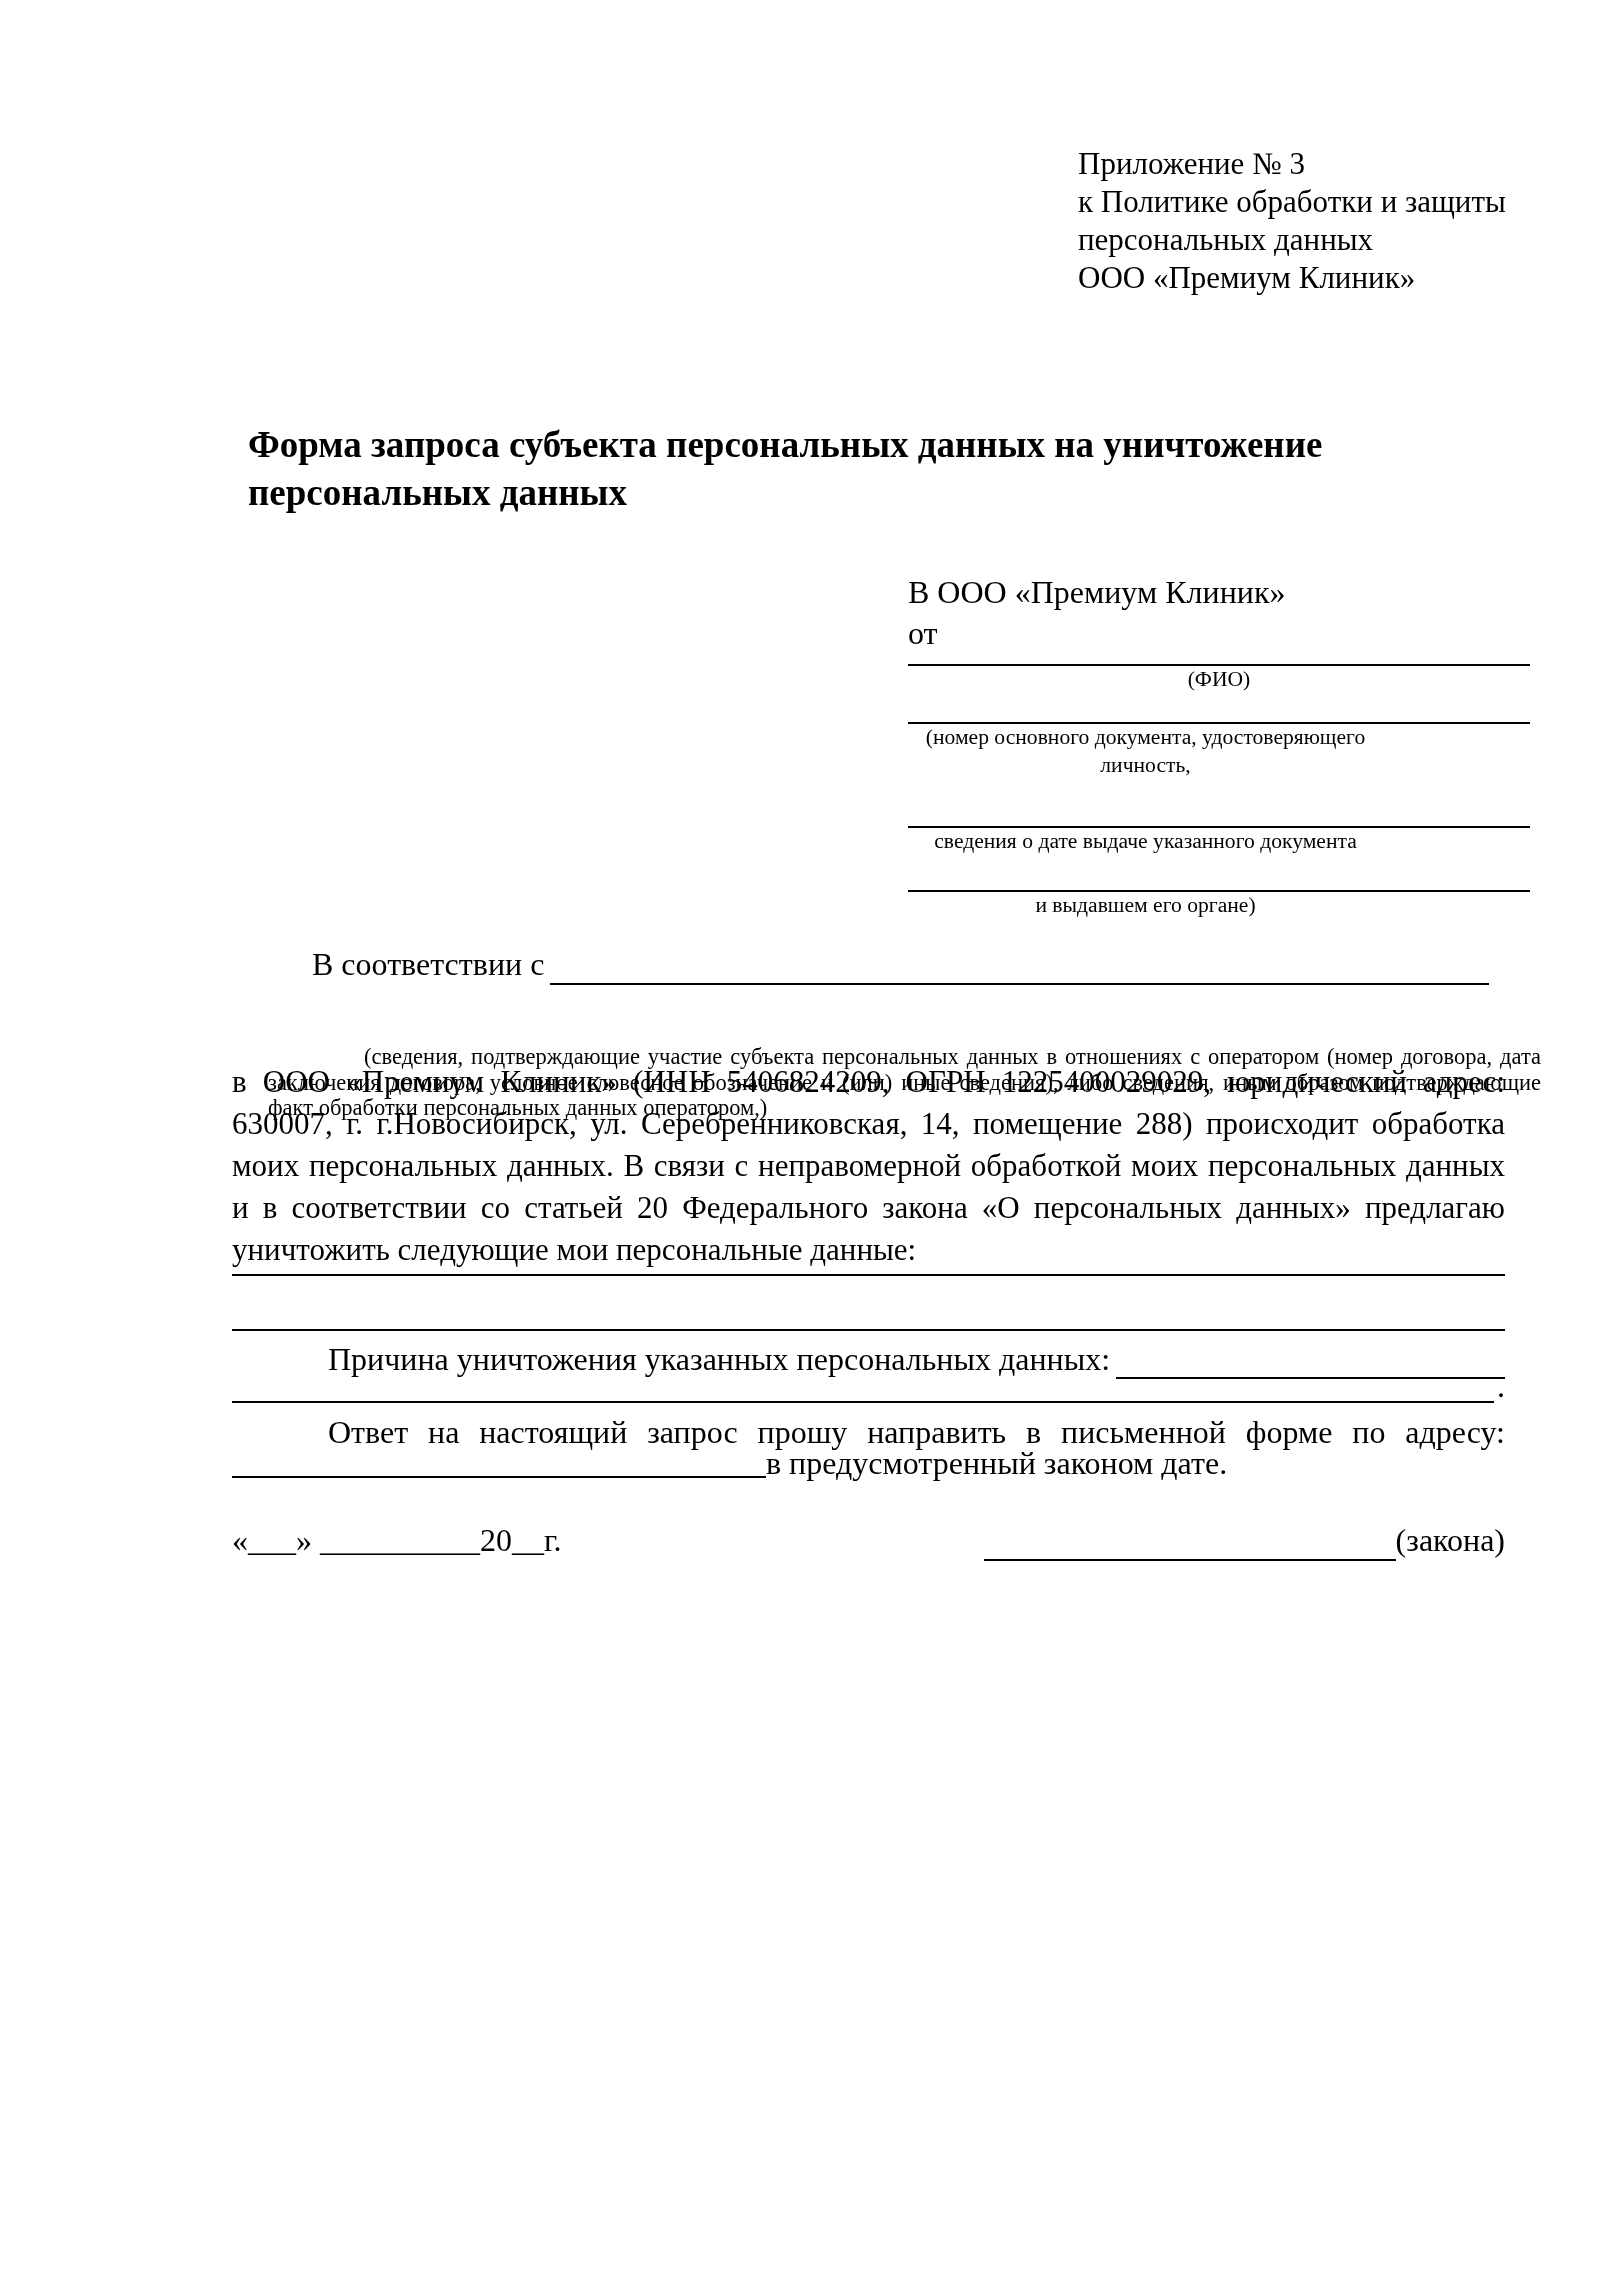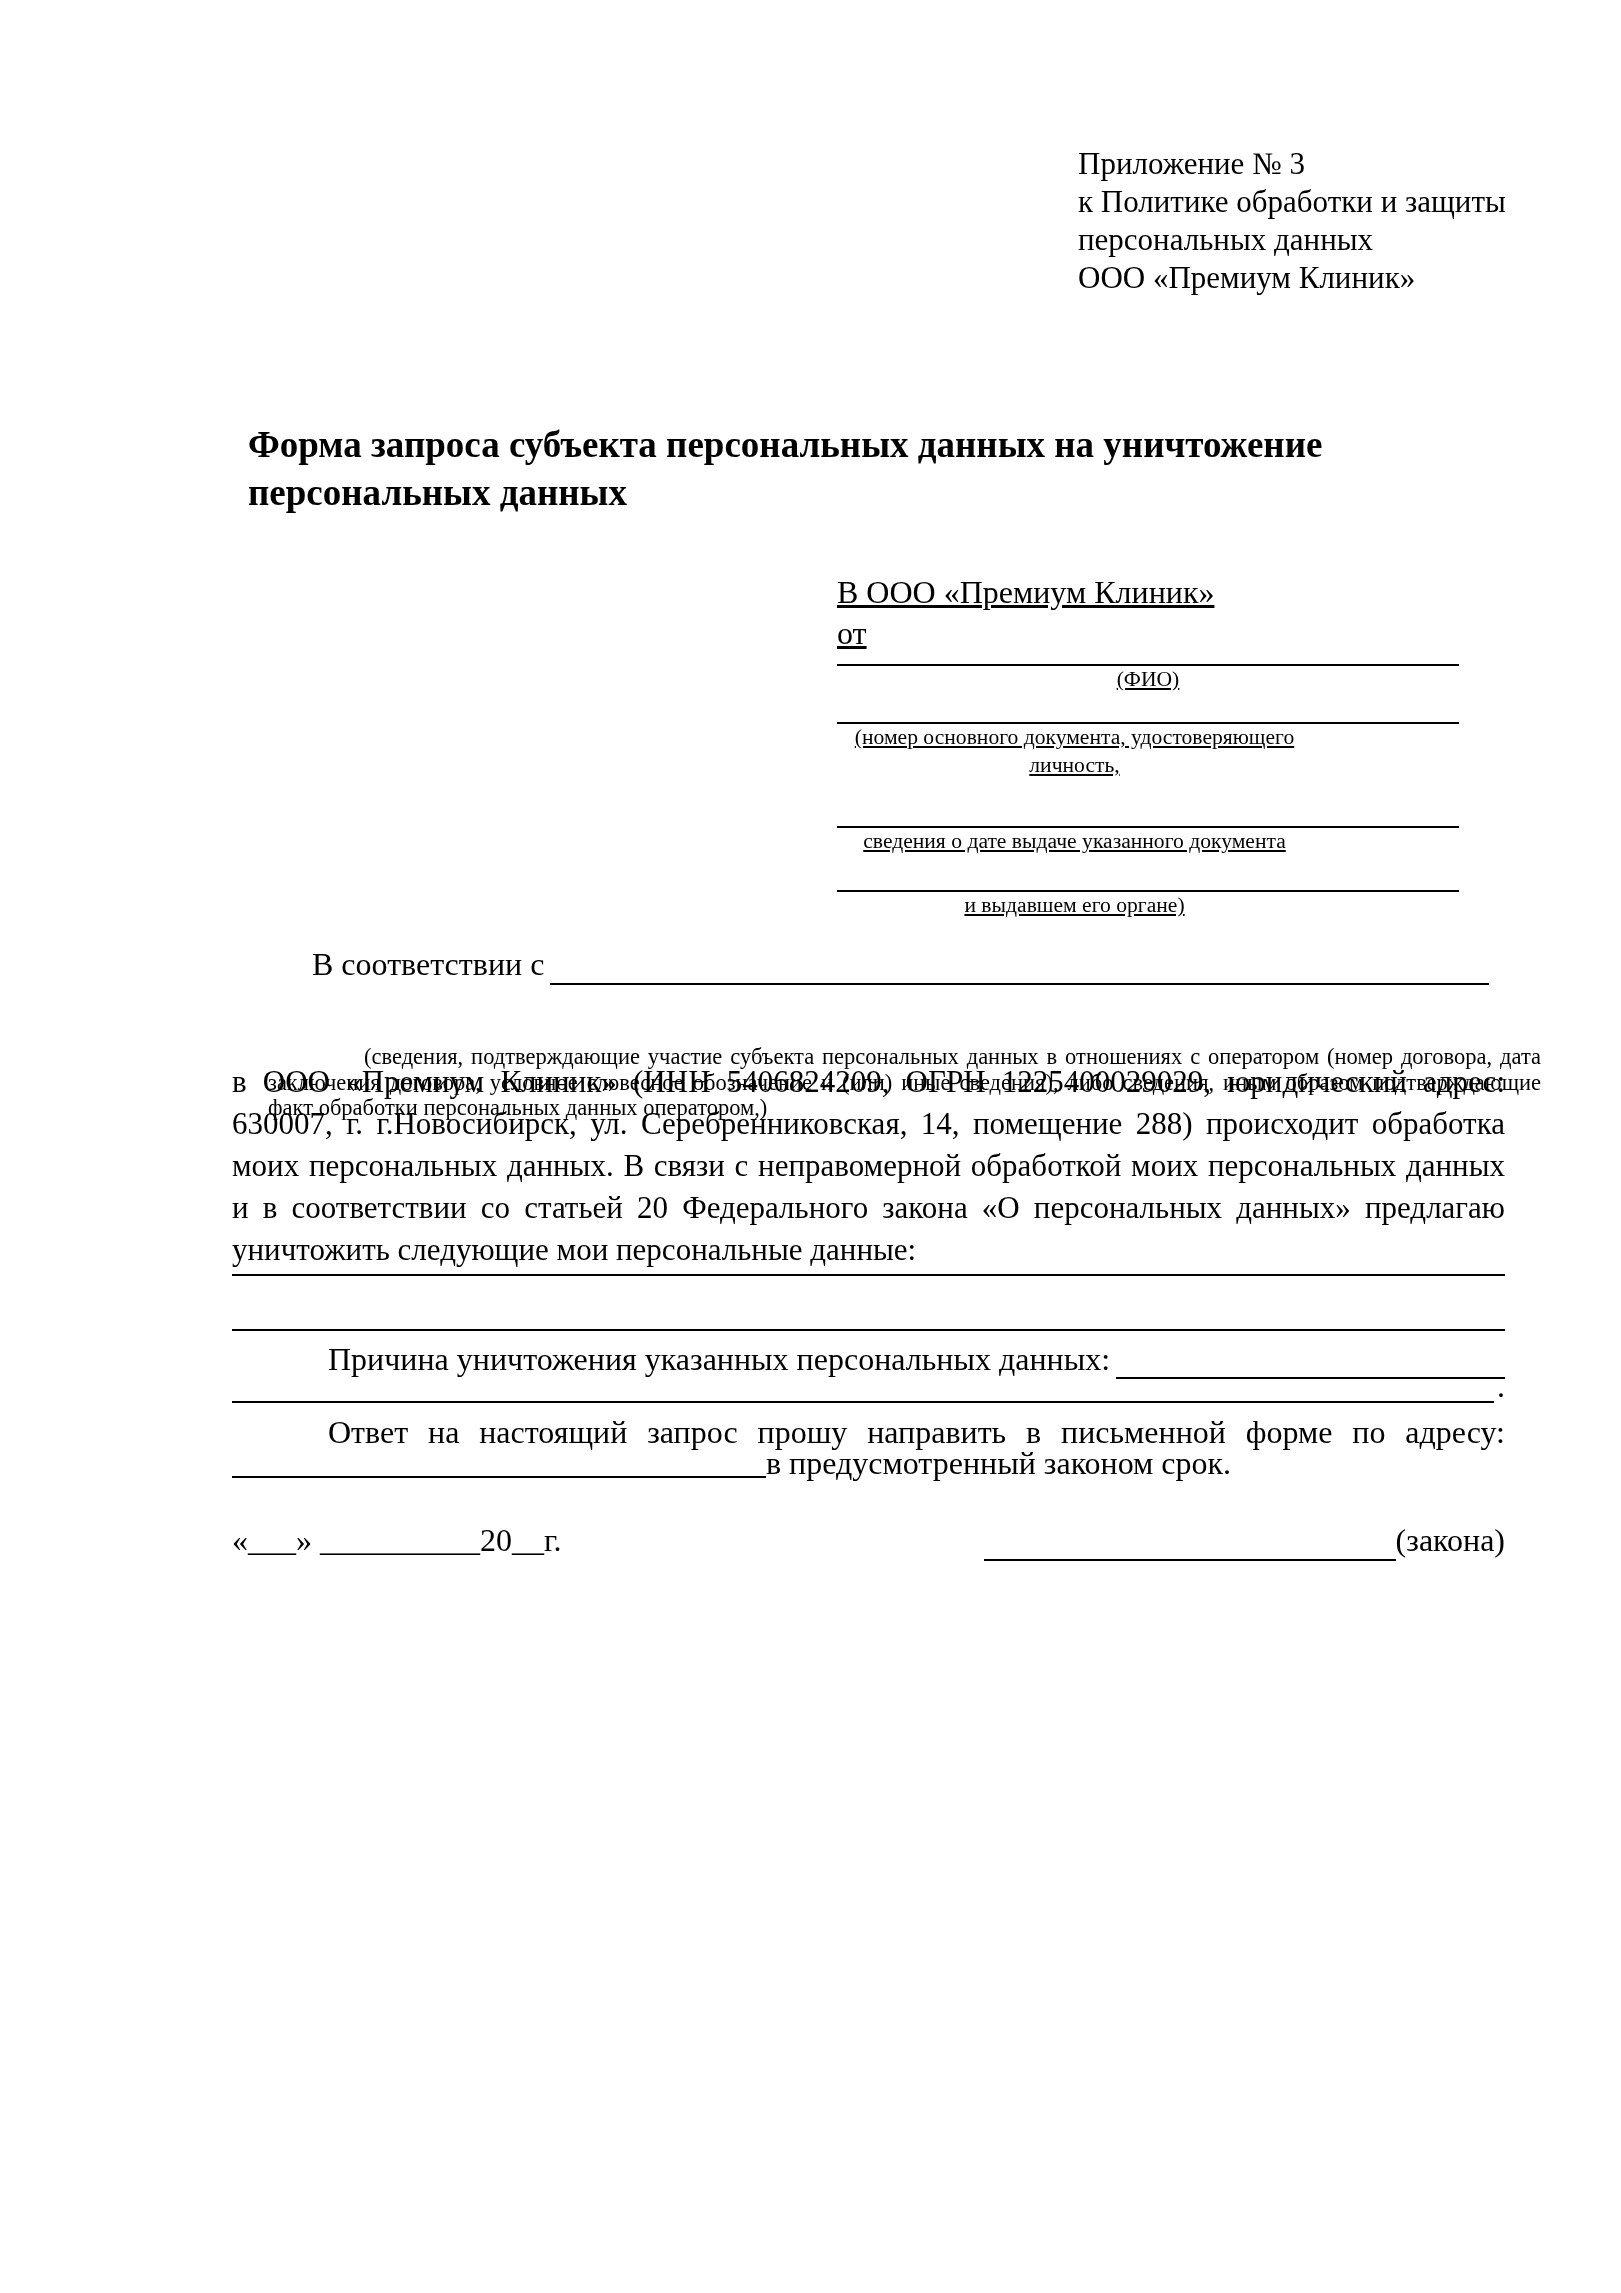--- a/index.html
+++ b/index.html
@@ -14,21 +14,21 @@
   .abs{position:absolute;}
 
   
   .appendix{left:1078px;top:145px;font-size:31px;line-height:38px;}
 
   
   .title{left:232px;top:405px;width:1273px;margin:16px;
          font-size:37px;line-height:48px;font-weight:700;text-align:left;}
 
   
-  .addressee{left:837px;top:572px;width:622px;font-size:32px;line-height:41px;text-decoration:underline;}
+  .addressee{left:908px;top:572px;width:622px;font-size:32px;line-height:41px;}
   .blank{border-bottom:2.9px solid #000;}
   .u1{height:9.8px;}
   .u2{height:29px;}
   .u3{height:47px;}
   .u4{height:35px;}
   .cap{font-size:21.6px;line-height:27.4px;text-align:center;}
   .cap-shift{padding-right:147px;}
 
   
   .accordance{left:216px;top:944px;width:1273px;height:41px;display:flex;
@@ -120,21 +120,21 @@
 
   <div class="abs period-row">
     <span class="fill"></span>
     <span class="period">.</span>
   </div>
 
   <div class="abs answer-para">Ответ на настоящий запрос прошу направить в письменной форме по адресу:</div>
 
   <div class="abs address-row">
     <span class="addr-fill"></span>
-    <span>в предусмотренный законом срок.</span>
+    <span>в предусмотренный законом дате.</span>
   </div>
 
   <div class="abs footer-row">
     <span>«___» __________20__г.</span>
     <span class="sig-group">
       <span class="sig-line"></span>
       <span>(закона)</span>
     </span>
   </div>
 

